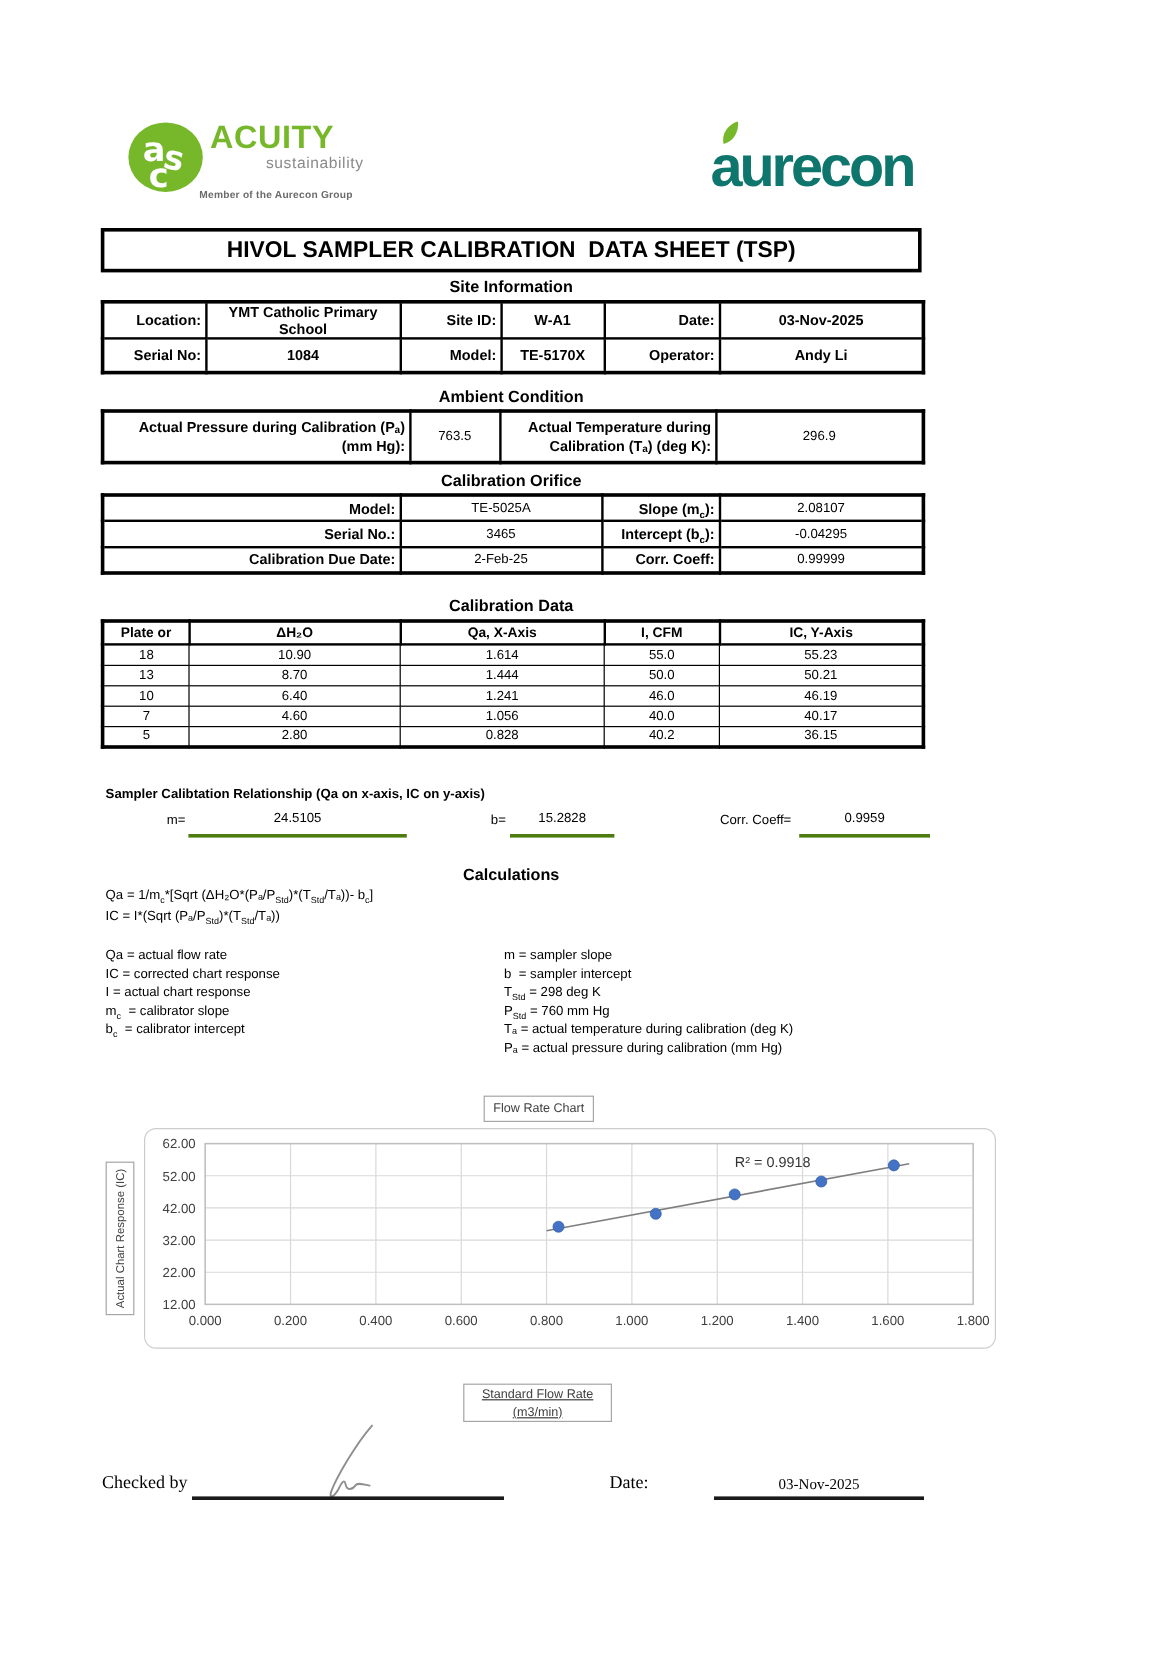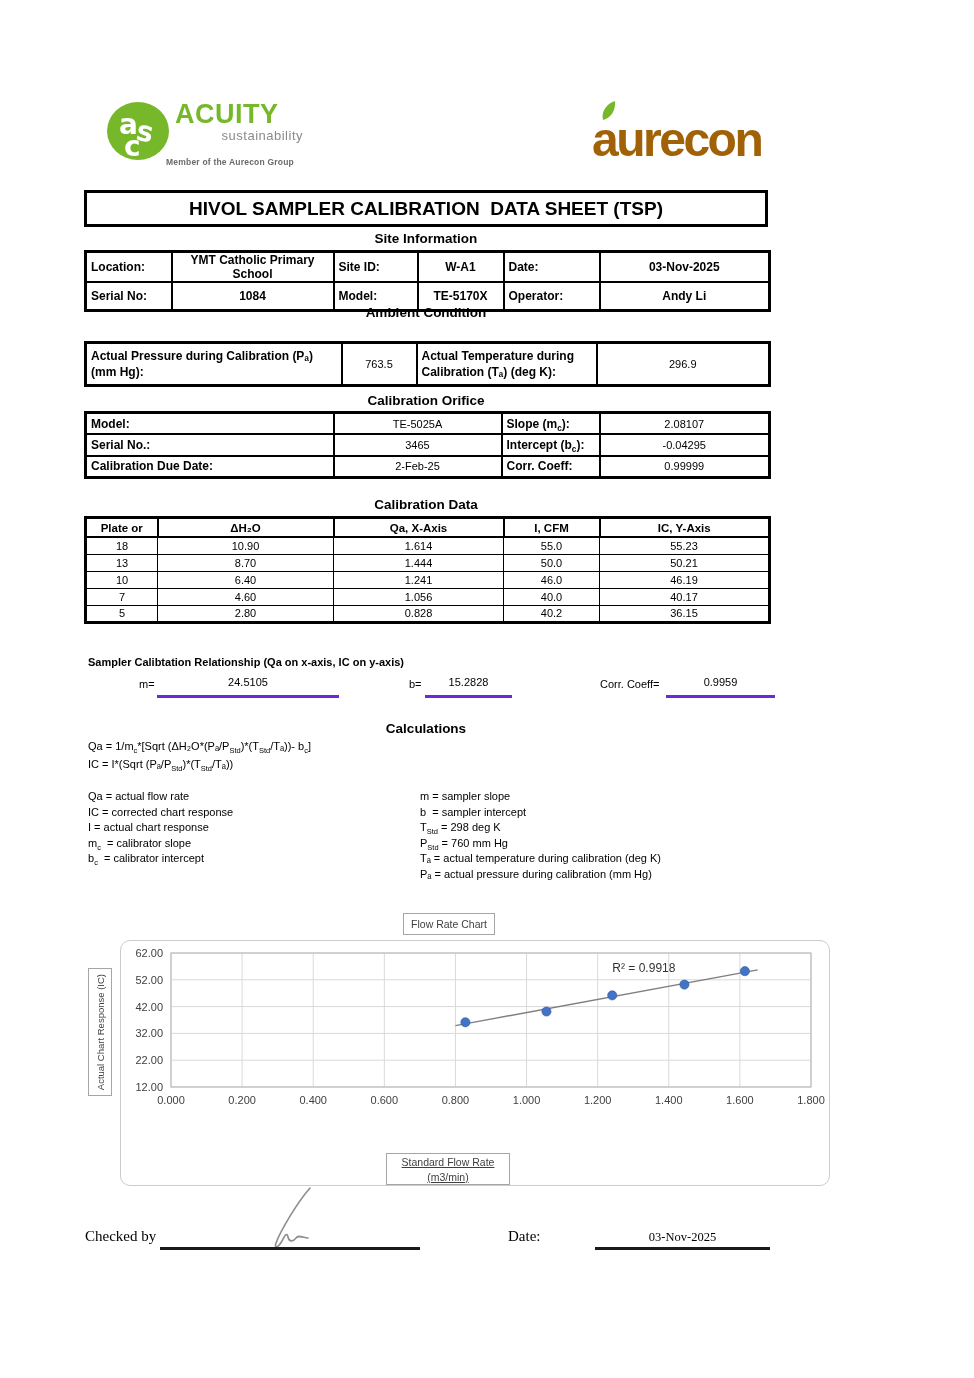--- a/index.html
+++ b/index.html
@@ -22,46 +22,46 @@
              box-sizing:border-box;display:flex;align-items:center;justify-content:center;}
   .title-box span{font-size:19px;font-weight:bold;white-space:pre;}
 
   .sec-head{position:absolute;left:84px;width:684px;text-align:center;font-size:13.5px;font-weight:bold;}
 
   
   table{border-collapse:collapse;table-layout:fixed;position:absolute;left:84px;}
   td{box-sizing:border-box;overflow:hidden;padding:0 3px;}
   .tbl{border:3px solid #000;}
   .tbl td{border:2px solid #000;}
-  .lab{text-align:left;font-weight:bold;font-size:12px;padding-left:4px;}
+  .lab{text-align:right;font-weight:bold;font-size:12px;padding-left:4px;}
   .val{text-align:center;font-size:11px;}
   .valb{text-align:center;font-size:12px;font-weight:bold;}
   .site-tbl tr{height:28px;}
   .amb-tbl tr{height:43px;}
   .amb-tbl .lab{line-height:1.35;}
   .ori-tbl tr{height:21.5px;}
   .cal-tbl tr.hrow{height:19.5px;}
   .cal-tbl tr.drow{height:17px;}
   .cal-tbl td{border:1px solid #000;font-size:11px;text-align:center;}
   .cal-tbl tr.hrow td{border-width:2px;font-weight:bold;font-size:11.5px;}
 
   
   .rel-head{position:absolute;left:88px;top:656px;font-size:11px;font-weight:bold;}
   .rel-label{position:absolute;top:678px;font-size:11px;}
-  .rel-value{position:absolute;top:676px;height:19px;border-bottom:3px solid #6d28d9;text-align:center;font-size:11px;}
+  .rel-value{position:absolute;top:676px;height:19px;border-bottom:3px solid #4d7c0f;text-align:center;font-size:11px;}
 
   
   .formula{position:absolute;left:88px;font-size:11px;}
   .defs{position:absolute;top:789px;font-size:11px;line-height:15.5px;}
   .defs div{white-space:pre;}
 
   
   .chart-title-box{position:absolute;left:403px;top:913px;width:92px;height:22px;border:1px solid #a6a6a6;
                    box-sizing:border-box;text-align:center;line-height:20px;font-size:10.5px;color:#3f3f3f;}
-  .chart-frame{position:absolute;left:120px;top:940px;width:710px;height:246px;border:1.5px solid #cccccc;
+  .chart-frame{position:absolute;left:120px;top:940px;width:710px;height:184px;border:1.5px solid #cccccc;
                border-radius:10px;box-sizing:border-box;background:#fff;}
   .chart-frame svg{position:absolute;left:0;top:0;}
   .ylab-box{position:absolute;left:88px;top:968px;width:24px;height:128px;border:1px solid #a6a6a6;
             box-sizing:border-box;display:flex;align-items:center;justify-content:center;}
   .ylab-box span{writing-mode:vertical-rl;transform:rotate(180deg);font-size:9.5px;color:#3f3f3f;white-space:nowrap;}
   .xlab-box{position:absolute;left:386px;top:1153px;width:124px;height:32px;border:1px solid #a6a6a6;
             box-sizing:border-box;text-align:center;font-size:10.5px;color:#3f3f3f;line-height:1.4;padding-top:1px;text-decoration:underline;}
   .tick{font-size:11px;fill:#404040;font-family:"Liberation Sans",sans-serif;}
   .r2{font-size:12px;fill:#333;font-family:"Liberation Sans",sans-serif;}
 
@@ -88,21 +88,21 @@
     </svg>
     <div class="acuity-name" style="color:#76B82A">ACUITY</div>
     <div class="acuity-tagline">sustainability</div>
     <div class="acuity-member">Member of the Aurecon Group</div>
   </div>
 
   <div class="aurecon">
     <svg class="aurecon-leaf" width="18" height="20" viewBox="0 0 18 20">
       <path d="M14 0 C5 3 0 11 2 19 C10 17 15 9 14 0 Z" fill="#76B82A"></path>
     </svg>
-    <div class="aurecon-word" style="color:#a16207">aurecon</div>
+    <div class="aurecon-word" style="color:#0f766e">aurecon</div>
   </div>
 
   <div class="title-box">
     <span>HIVOL SAMPLER CALIBRATION  DATA SHEET (TSP)</span>
   </div>
 
   <div class="sec-head" style="top:231px">Site Information</div>
   <table class="tbl site-tbl" style="top:250px">
     <colgroup>
         <col style="width:86px">
@@ -125,21 +125,21 @@
       <td class="lab">Serial No:</td>
       <td class="valb">1084</td>
       <td class="lab">Model:</td>
       <td class="valb">TE-5170X</td>
       <td class="lab">Operator:</td>
       <td class="valb">Andy Li</td>
     </tr>
   </tbody>
     </table>
 
-  <div class="sec-head" style="top:305px">Ambient Condition</div>
+  <div class="sec-head" style="top:323px">Ambient Condition</div>
   <table class="tbl amb-tbl" style="top:341px">
     <colgroup>
         <col style="width:256px">
         <col style="width:75px">
         <col style="width:180px">
         <col style="width:173px">
       </colgroup>
     <tbody>
         <tr>
       <td class="lab">Actual Pressure during Calibration (Pₐ) (mm Hg):</td>

